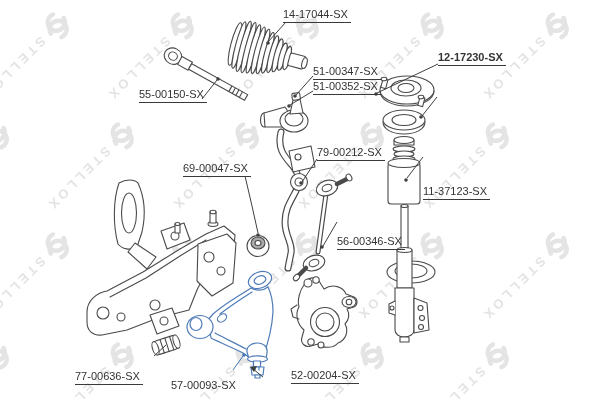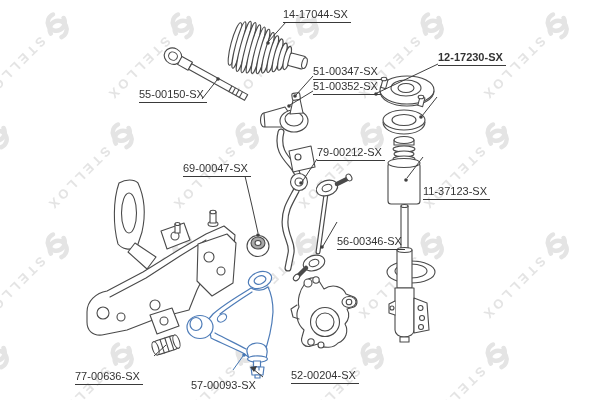--- a/index.html
+++ b/index.html
@@ -260,16 +260,16 @@
 <div class="lbl u" style="left:283px; top:8px;">14-17044-SX</div>
 <div class="lbl u" style="left:139px; top:88px;">55-00150-SX</div>
 <div class="lbl u" style="left:313px; top:65px;">51-00347-SX</div>
 <div class="lbl u" style="left:313px; top:80px;">51-00352-SX</div>
 <div class="lbl u" style="left:438px; top:51px;font-weight:bold;">12-17230-SX</div>
 <div class="lbl u" style="left:423px; top:144px;margin-top:41px;">11-37123-SX</div>
 <div class="lbl u" style="left:317px; top:146px;">79-00212-SX</div>
 <div class="lbl u" style="left:183px; top:162px;">69-00047-SX</div>
 <div class="lbl u" style="left:337px; top:208px;margin-top:27px;">56-00346-SX</div>
 <div class="lbl u" style="left:75px;  top:350px;margin-top:20px;">77-00636-SX</div>
-<div class="lbl" style="left:171px; top:379px;margin-left:20px;">57-00093-SX</div>
+<div class="lbl" style="left:171px; top:379px;">57-00093-SX</div>
 <div class="lbl u" style="left:263px; top:369px;margin-left:28px;">52-00204-SX</div>
 
 </div>
 
 </body></html>

